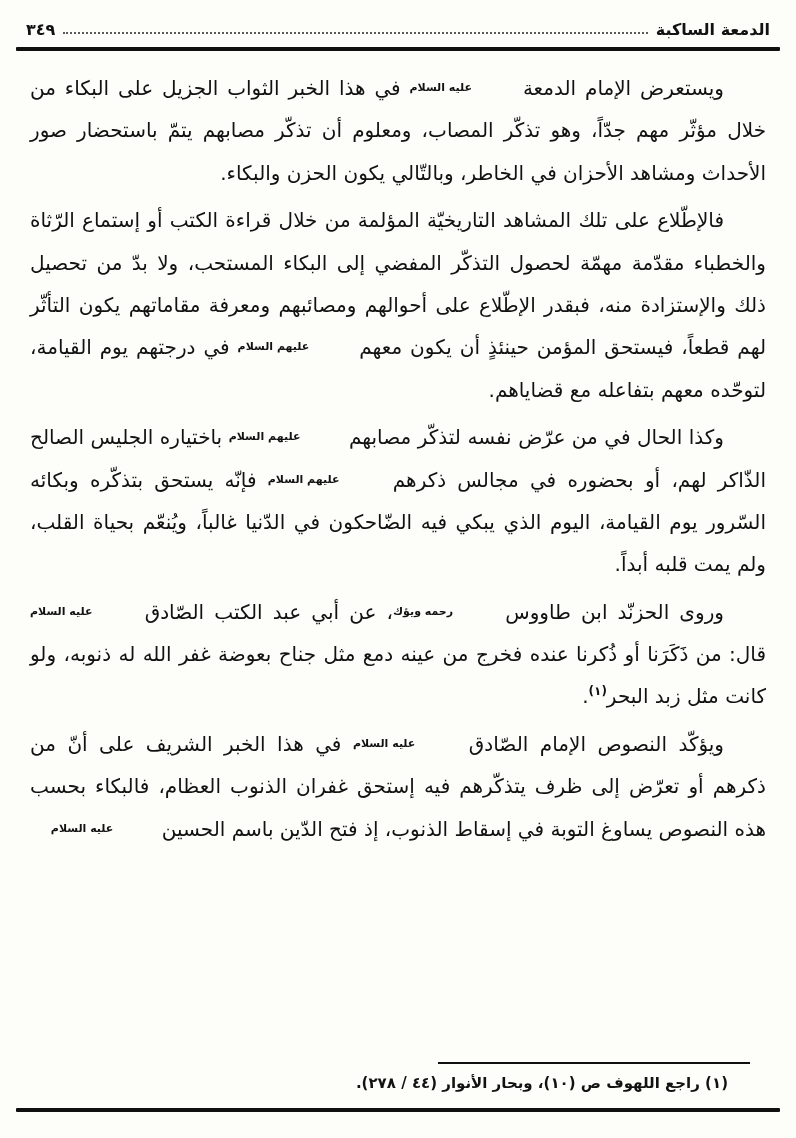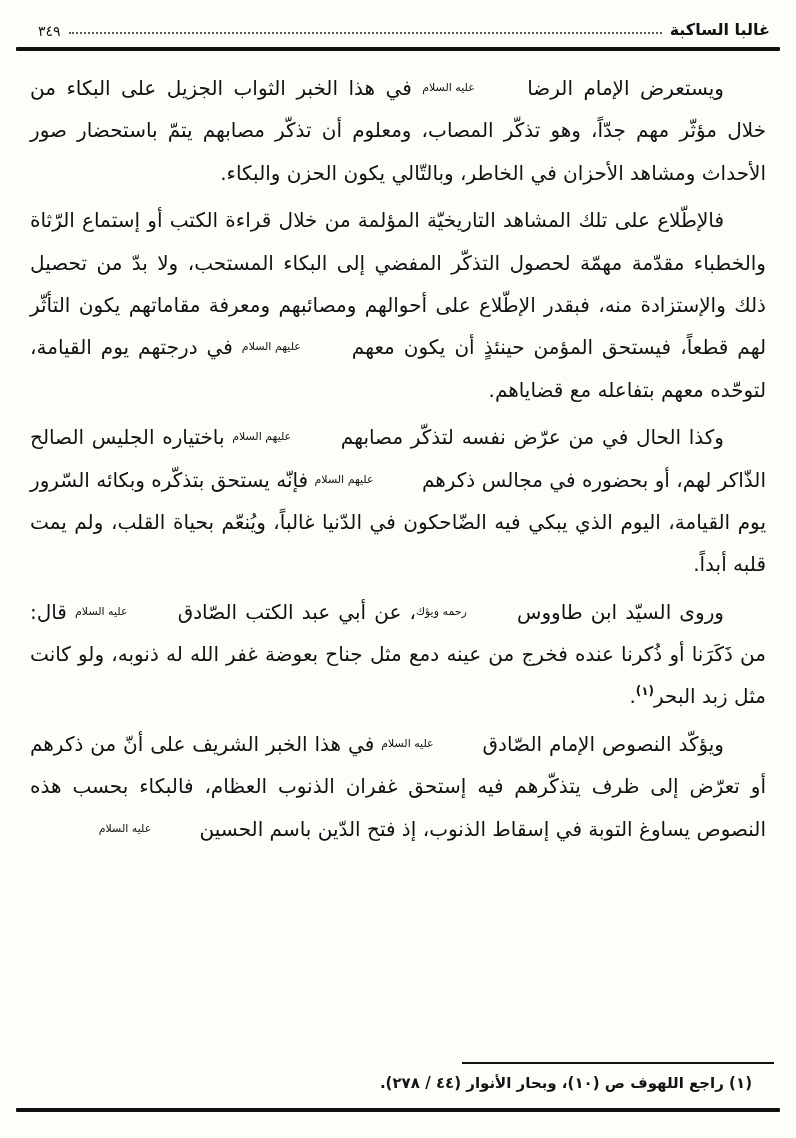--- a/index.html
+++ b/index.html
@@ -29,25 +29,24 @@
     white-space: nowrap;
   }
   .head-dots {
     flex: 1 1 auto;
     height: 0;
     border-bottom: 2px dotted #5a5a5a;
     margin: 0 8px 5px 8px;
     align-self: flex-end;
   }
   .page-number {
-    font-weight: normal;
-    font-size: 14px;
+    font-weight: bold;
+    font-size: 16px;
     white-space: nowrap;
     letter-spacing: 1px;
-    margin-left: 12px;
   }
   .head-rule {
     height: 4px;
     background: #101010;
     margin: 2px 16px 0 16px;
     border-radius: 1px;
   }
   
   .page-body {
     flex: 1 1 auto;
@@ -58,34 +57,34 @@
     text-align: justify;
   }
   .para {
     text-indent: 42px;
     margin-bottom: 5px;
   }
   .honorific {
     display: inline-block;
     font-size: 11px;
     line-height: 1;
-    font-weight: normal;
+    font-weight: bold;
     transform: translateY(-4px);
     white-space: nowrap;
   }
   .fn-ref {
     font-size: 12px;
     vertical-align: super;
     line-height: 1;
     font-weight: bold;
   }
   
   .footnote-area {
     flex: 0 0 auto;
-    padding: 4px 22px 0 30px;
+    padding: 4px 46px 0 30px;
     text-align: right;
   }
   .fn-rule {
     width: 312px;
     height: 2px;
     background: #101010;
     margin-bottom: 10px;
   }
   .fn-text {
     font-size: 15px;
@@ -99,32 +98,32 @@
     margin: 16px 16px 26px 16px;
     border-radius: 1px;
   }
 </style>
 </head>
 <body>
 
 <div class="page">
 
   <div class="running-head">
-    <span class="book-title">غالبا الساكبة</span>
+    <span class="book-title">الدمعة الساكبة</span>
     <span class="head-dots"></span>
     <span class="page-number">٣٤٩</span>
   </div>
 
   <div class="head-rule"></div>
 
   <div class="page-body">
-      <p class="para"><span>ويستعرض الإمام الرضا </span><span class="honorific">عليه السلام</span><span> في هذا الخبر الثواب الجزيل على البكاء من خلال مؤثّر مهم جدّاً، وهو تذكّر المصاب، ومعلوم أن تذكّر مصابهم يتمّ باستحضار صور الأحداث ومشاهد الأحزان في الخاطر، وبالتّالي يكون الحزن والبكاء.</span></p>
+      <p class="para"><span>ويستعرض الإمام الدمعة </span><span class="honorific">عليه السلام</span><span> في هذا الخبر الثواب الجزيل على البكاء من خلال مؤثّر مهم جدّاً، وهو تذكّر المصاب، ومعلوم أن تذكّر مصابهم يتمّ باستحضار صور الأحداث ومشاهد الأحزان في الخاطر، وبالتّالي يكون الحزن والبكاء.</span></p>
       <p class="para"><span>فالإطّلاع على تلك المشاهد التاريخيّة المؤلمة من خلال قراءة الكتب أو إستماع الرّثاة والخطباء مقدّمة مهمّة لحصول التذكّر المفضي إلى البكاء المستحب، ولا بدّ من تحصيل ذلك والإستزادة منه، فبقدر الإطّلاع على أحوالهم ومصائبهم ومعرفة مقاماتهم يكون التأثّر لهم قطعاً، فيستحق المؤمن حينئذٍ أن يكون معهم </span><span class="honorific">عليهم السلام</span><span> في درجتهم يوم القيامة، لتوحّده معهم بتفاعله مع قضاياهم.</span></p>
       <p class="para"><span>وكذا الحال في من عرّض نفسه لتذكّر مصابهم </span><span class="honorific">عليهم السلام</span><span> باختياره الجليس الصالح الذّاكر لهم، أو بحضوره في مجالس ذكرهم </span><span class="honorific">عليهم السلام</span><span> فإنّه يستحق بتذكّره وبكائه السّرور يوم القيامة، اليوم الذي يبكي فيه الضّاحكون في الدّنيا غالباً، ويُنعّم بحياة القلب، ولم يمت قلبه أبداً.</span></p>
-      <p class="para"><span>وروى السيّد ابن طاووس </span><span class="honorific">رحمه ويؤك</span><span>، عن أبي عبد الكتب الصّادق </span><span class="honorific">عليه السلام</span><span> قال: من ذَكَرَنا أو ذُكرنا عنده فخرج من عينه دمع مثل جناح بعوضة غفر الله له ذنوبه، ولو كانت مثل زبد البحر</span><span class="fn-ref">(١)</span><span>.</span></p>
+      <p class="para"><span>وروى الحزنّد ابن طاووس </span><span class="honorific">رحمه ويؤك</span><span>، عن أبي عبد الكتب الصّادق </span><span class="honorific">عليه السلام</span><span> قال: من ذَكَرَنا أو ذُكرنا عنده فخرج من عينه دمع مثل جناح بعوضة غفر الله له ذنوبه، ولو كانت مثل زبد البحر</span><span class="fn-ref">(١)</span><span>.</span></p>
       <p class="para"><span>ويؤكّد النصوص الإمام الصّادق </span><span class="honorific">عليه السلام</span><span> في هذا الخبر الشريف على أنّ من ذكرهم أو تعرّض إلى ظرف يتذكّرهم فيه إستحق غفران الذنوب العظام، فالبكاء بحسب هذه النصوص يساوغ التوبة في إسقاط الذنوب، إذ فتح الدّين باسم الحسين </span><span class="honorific">عليه السلام</span></p>
     </div>
 
   <div class="footnote-area">
     <div class="fn-rule"></div>
     <div class="fn-text">(١) راجع اللهوف ص (١٠)، وبحار الأنوار (٤٤ / ٢٧٨).</div>
   </div>
 
   <div class="bottom-rule"></div>
 

